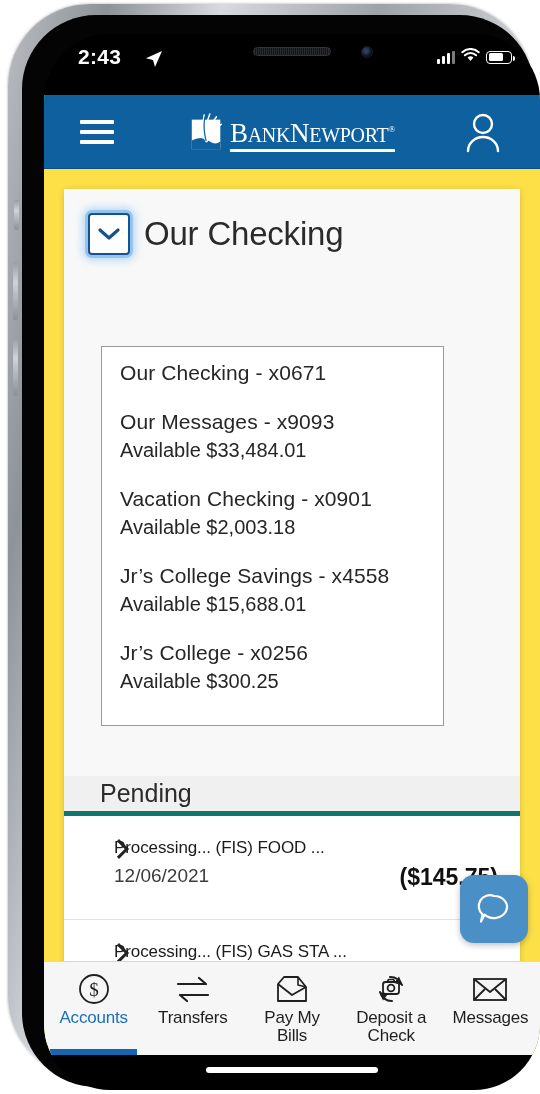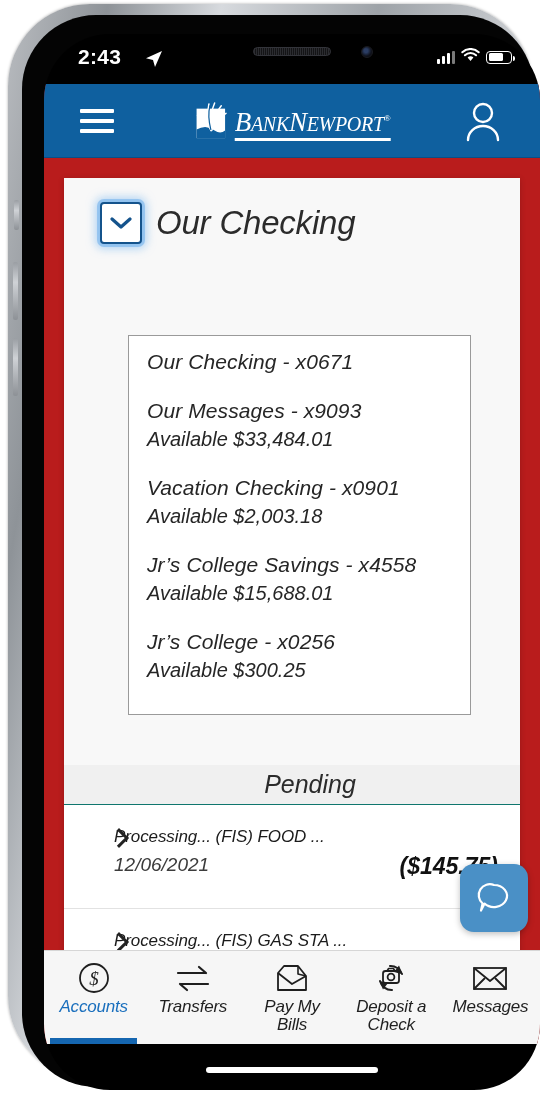--- a/index.html
+++ b/index.html
@@ -103,25 +103,24 @@
     border-radius: 4px; position: relative; padding: 1.5px;
   }
   .batt::after {
     content: ""; position: absolute; right: -4px; top: 4px;
     width: 2px; height: 5px; background: #fff; border-radius: 0 2px 2px 0;
   }
   .batt span { display: block; height: 100%; width: 68%; background: #fff; border-radius: 1.5px; }
 
   
   .app {
-    position: absolute; left: 0; top: 50px;
+    position: absolute; left: 0; top: 61px;
     width: 496px; height: 960px;
-    background: #b91c1c;
+    background: #fde047;
     overflow: hidden;
-    font-style: italic;
   }
   .appheader {
     position: relative;
     height: 74px;
     background: #0f609f;
     display: flex; align-items: center;
     border-bottom: 1px solid #0a4f86;
   }
   .hamburger {
     position: absolute; left: 36px; top: 50%;
@@ -155,21 +154,21 @@
   
   .card {
     position: absolute; left: 20px; top: 94px;
     width: 456px; height: 850px;
     background: #f8f8f8;
     box-shadow: 0 1px 6px rgba(0,0,0,.18);
     overflow: hidden;
   }
   .acct-head {
     display: flex; align-items: center;
-    padding: 24px 0 0 36px;
+    padding: 24px 0 0 24px;
     gap: 14px;
   }
   .dd-toggle {
     position: relative;
     width: 42px; height: 42px;
     background: #fff;
     border: 2px solid #14538c;
     border-radius: 4px;
     display: flex; align-items: center; justify-content: center;
     box-shadow: 0 0 0 3px rgba(110,175,235,.55), 0 0 9px 5px rgba(125,185,240,.55);
@@ -188,39 +187,37 @@
   .bg-line.link { color: #1a6fbd; }
 
   
   .dropdown {
     position: absolute; left: 57px; top: 251px;
     width: 343px; height: 380px;
     background: #fff;
     border: 1px solid #9a9a9a;
     overflow: hidden;
     z-index: 20;
-    margin-left: 27px;
   }
   .dd-list { padding: 14px 0 0 18px; }
   .dd-item { margin-bottom: 25px; }
   .dd-name {
     font-size: 21px; color: #262626; white-space: nowrap;
     margin-bottom: 5px; letter-spacing: .1px;
   }
   .dd-avail { font-size: 20px; color: #262626; white-space: nowrap; }
 
   
   .pending-bar {
     position: absolute; left: 0; top: 587px;
     width: 100%; height: 40px;
     background: #f0f0f0;
-    border-bottom: 1px solid #0f766e;
+    border-bottom: 5px solid #0f766e;
     display: flex; align-items: center;
     padding-left: 36px;
-    justify-content: center;
   }
   .pending-bar span { font-size: 25px; color: #2b2b2b; }
 
   .tx-list { position: absolute; left: 0; top: 627px; width: 100%; }
   .tx-row {
     position: relative;
     height: 104px;
     background: #fff;
     border-bottom: 1px solid #e2e2e2;
     padding: 22px 18px 0 50px;

